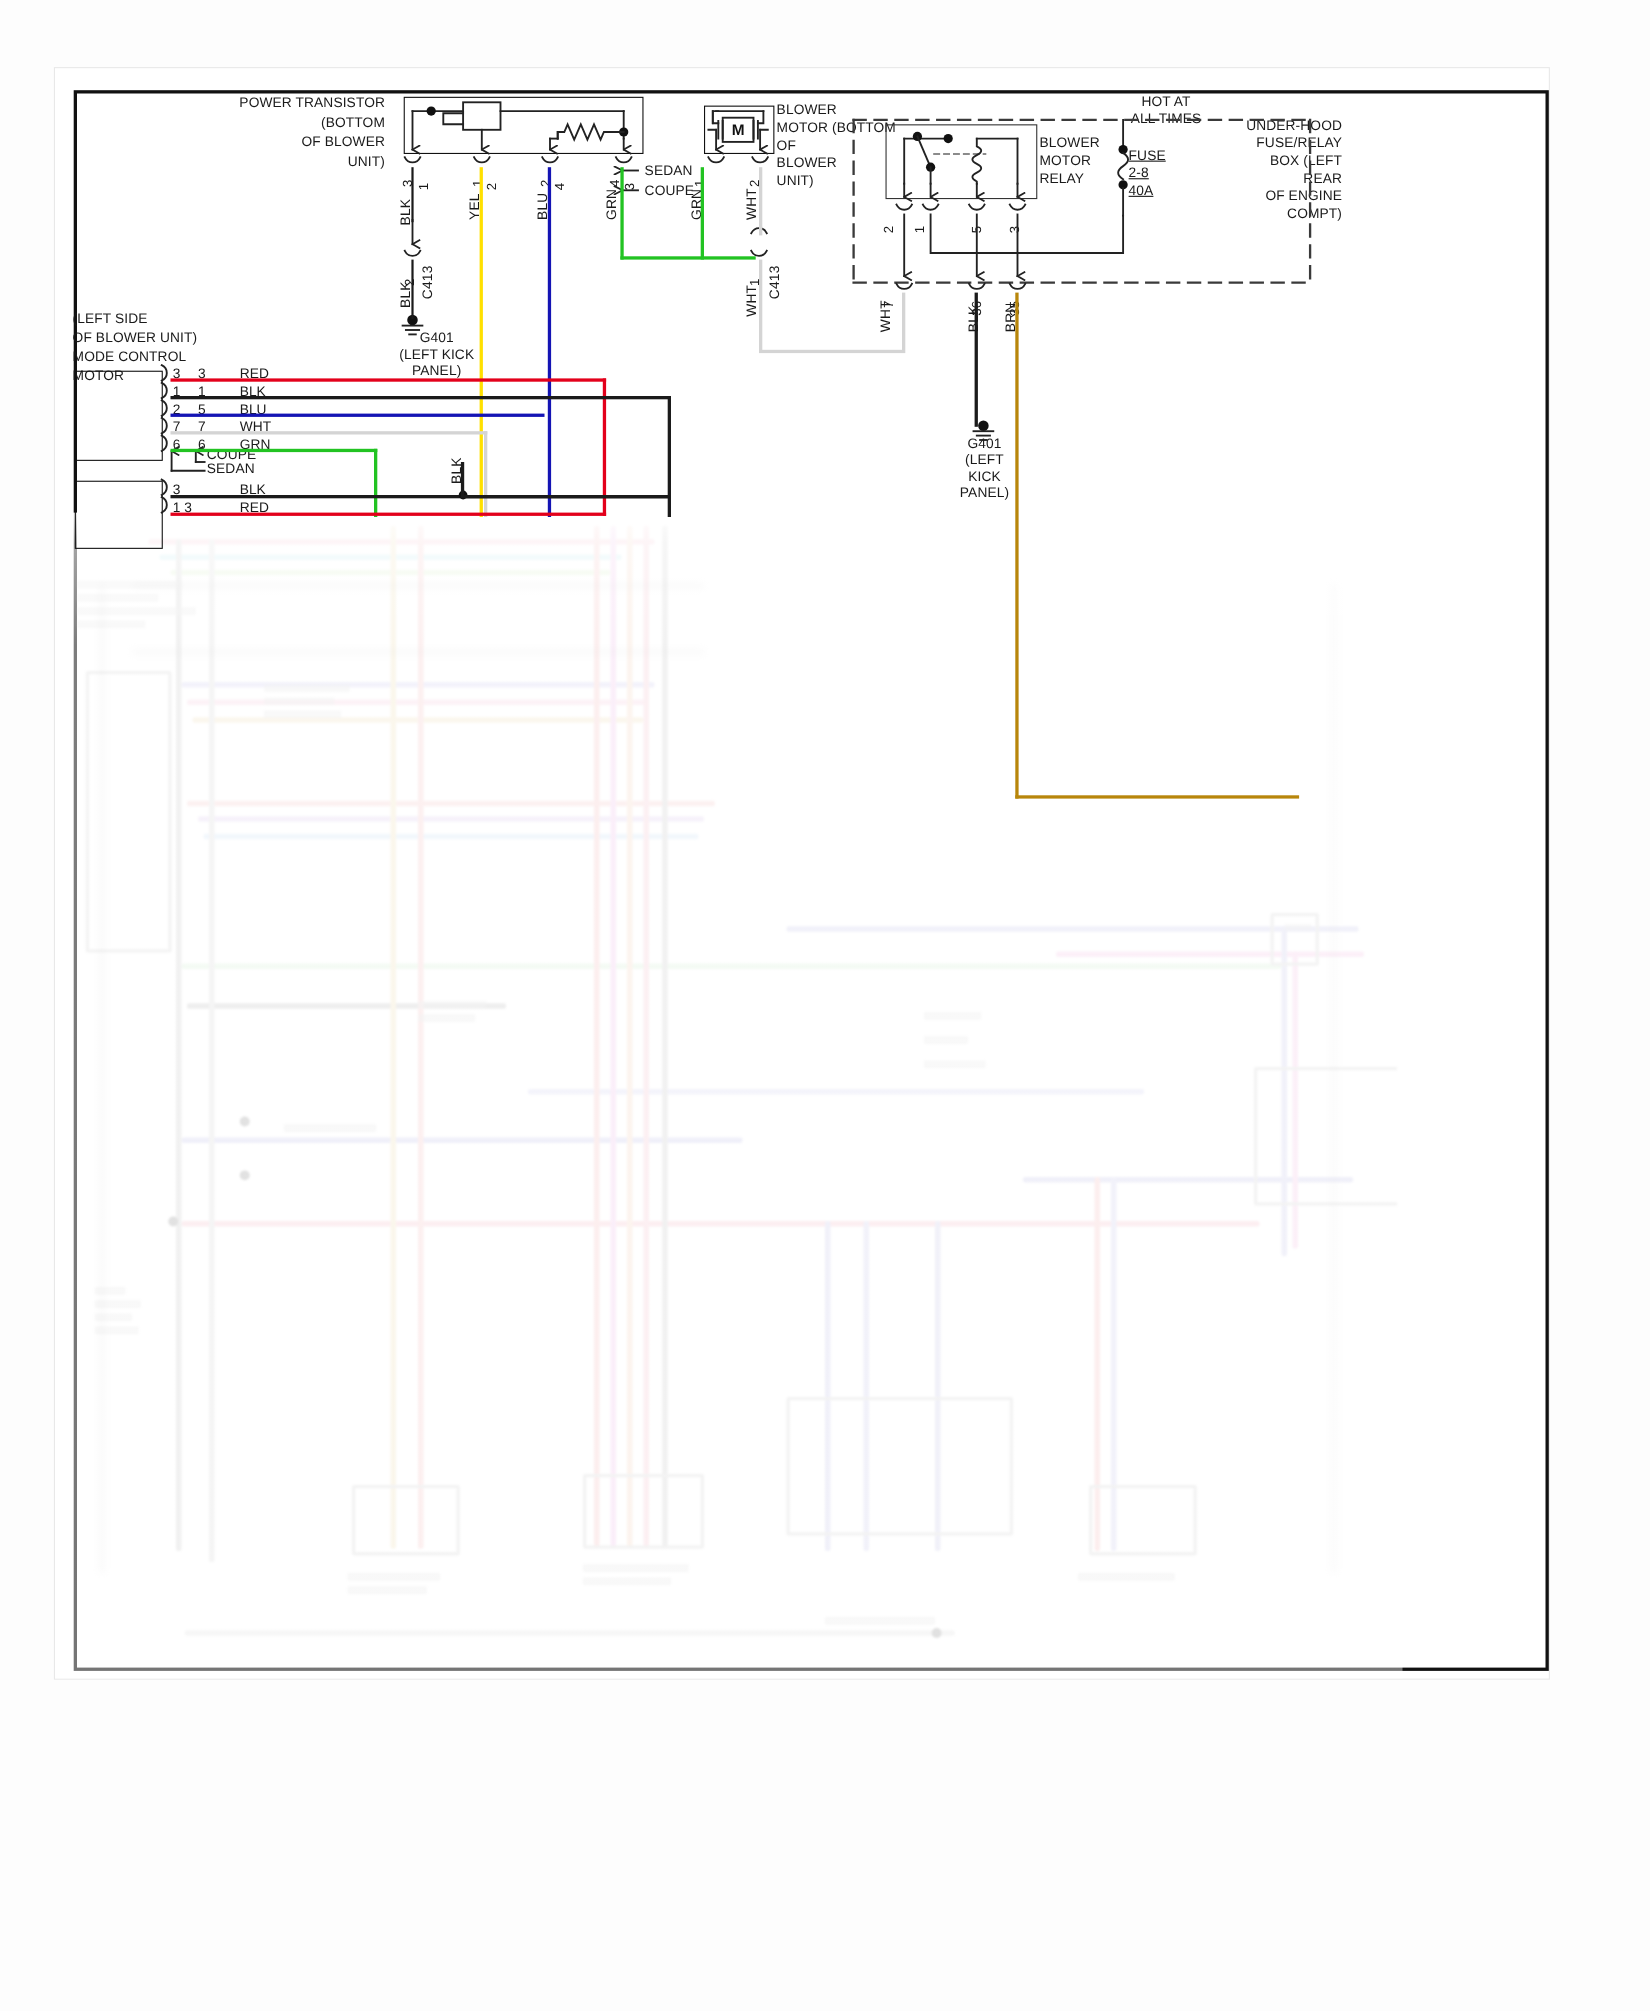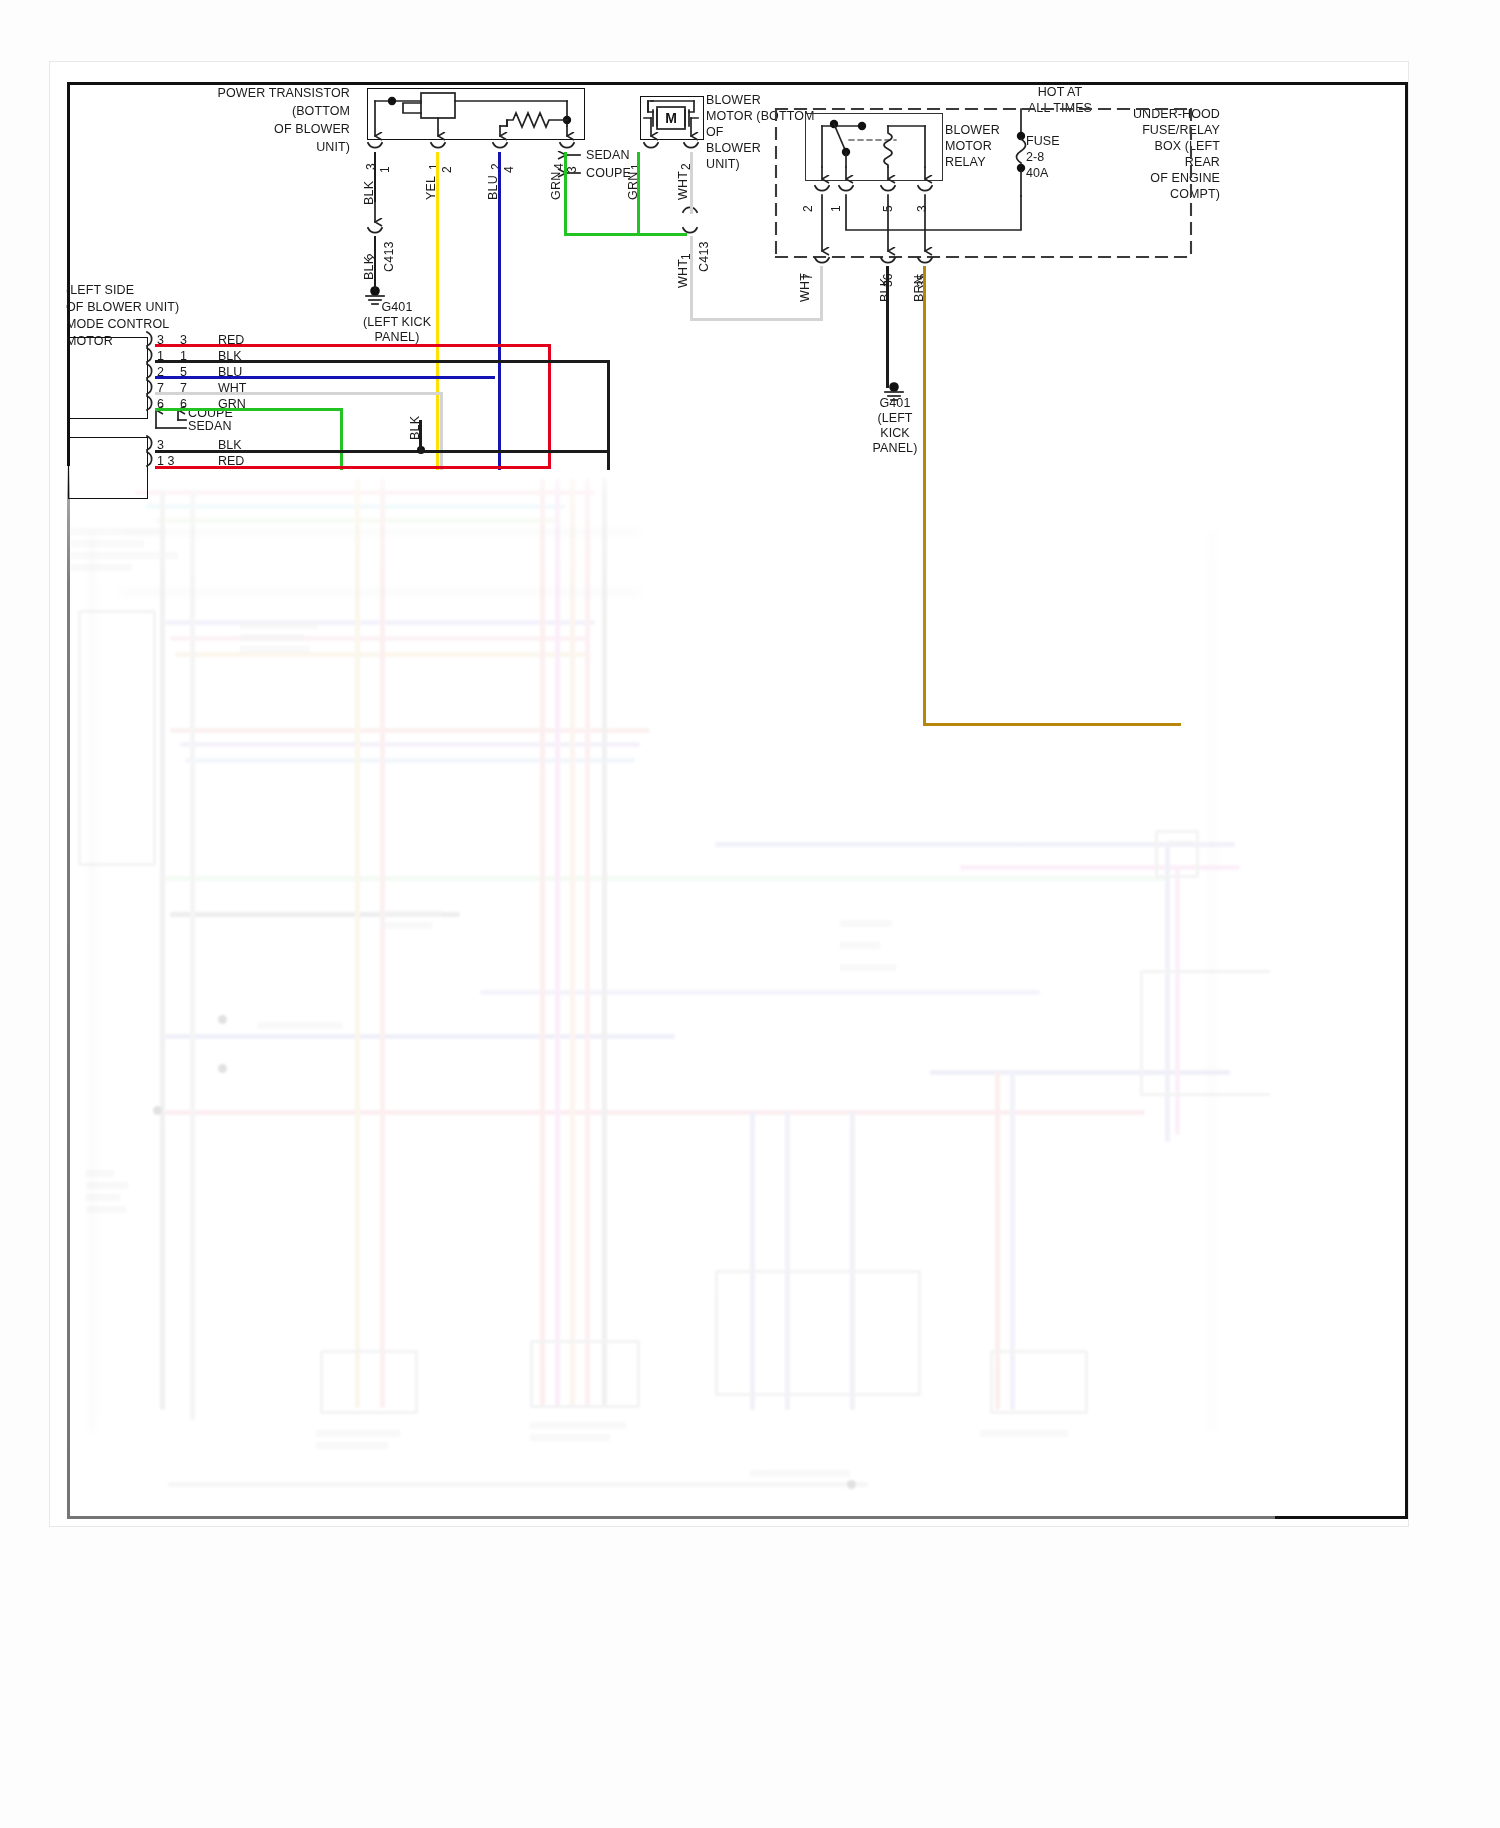--- a/index.html
+++ b/index.html
@@ -157,21 +157,21 @@
 UNIT)</div>
 
   <div class="boxk" style="left:805px;top:113px;width:136px;height:66px;border-color:#333;"></div>
   <div class="lbl" style="left:945px;top:122px;width:80px;line-height:16px;" id="relay-label">BLOWER
 MOTOR
 RELAY</div>
 
   <div class="lbl" style="left:1000px;top:84px;width:120px;text-align:center;line-height:16px;" id="hot-label">HOT AT
 ALL TIMES</div>
 
-  <div class="lbl" style="left:1026px;top:133px;width:60px;line-height:16px;" id="fuse-label">FUSE
+  <div class="lbl" style="left:1026px;top:133px;width:60px;line-height:16px;text-decoration:underline;" id="fuse-label">FUSE
 2-8
 40A</div>
 
   <div class="lbl" style="left:1090px;top:106px;width:130px;line-height:16px;text-align:right;" id="uh-label">UNDER-HOOD
 FUSE/RELAY
 BOX (LEFT
 REAR
 OF ENGINE
 COMPT)</div>
 

